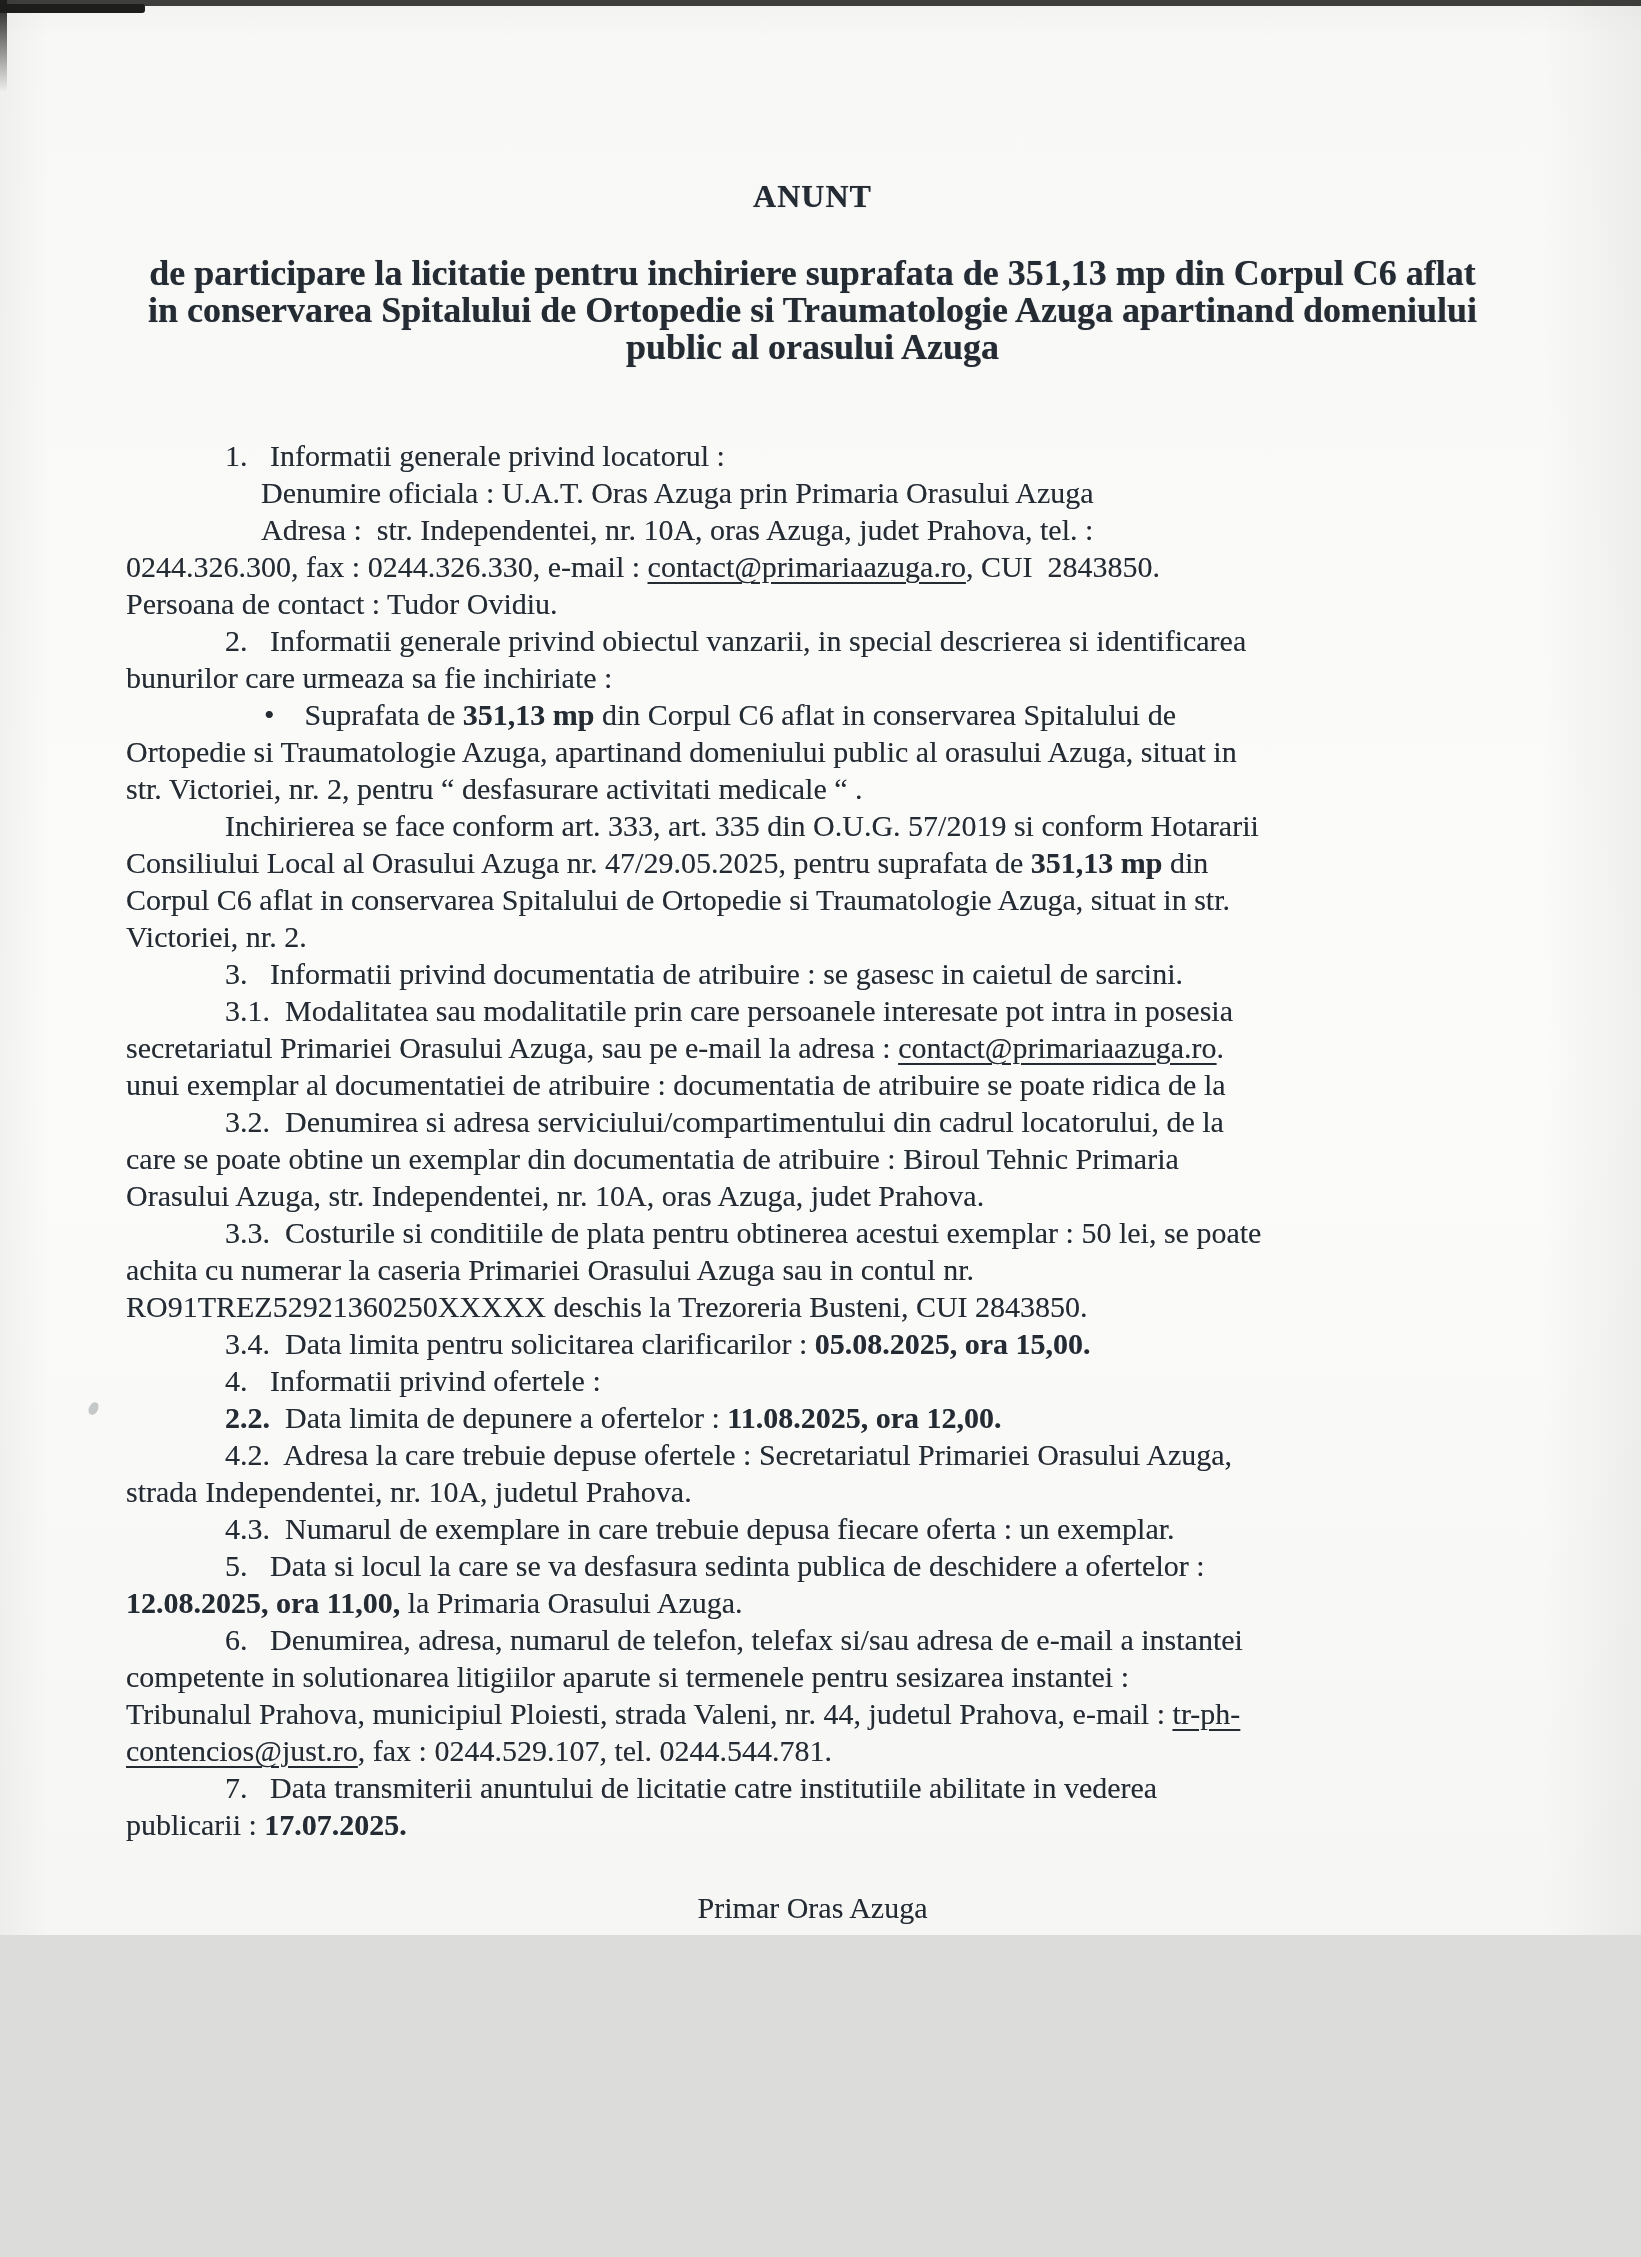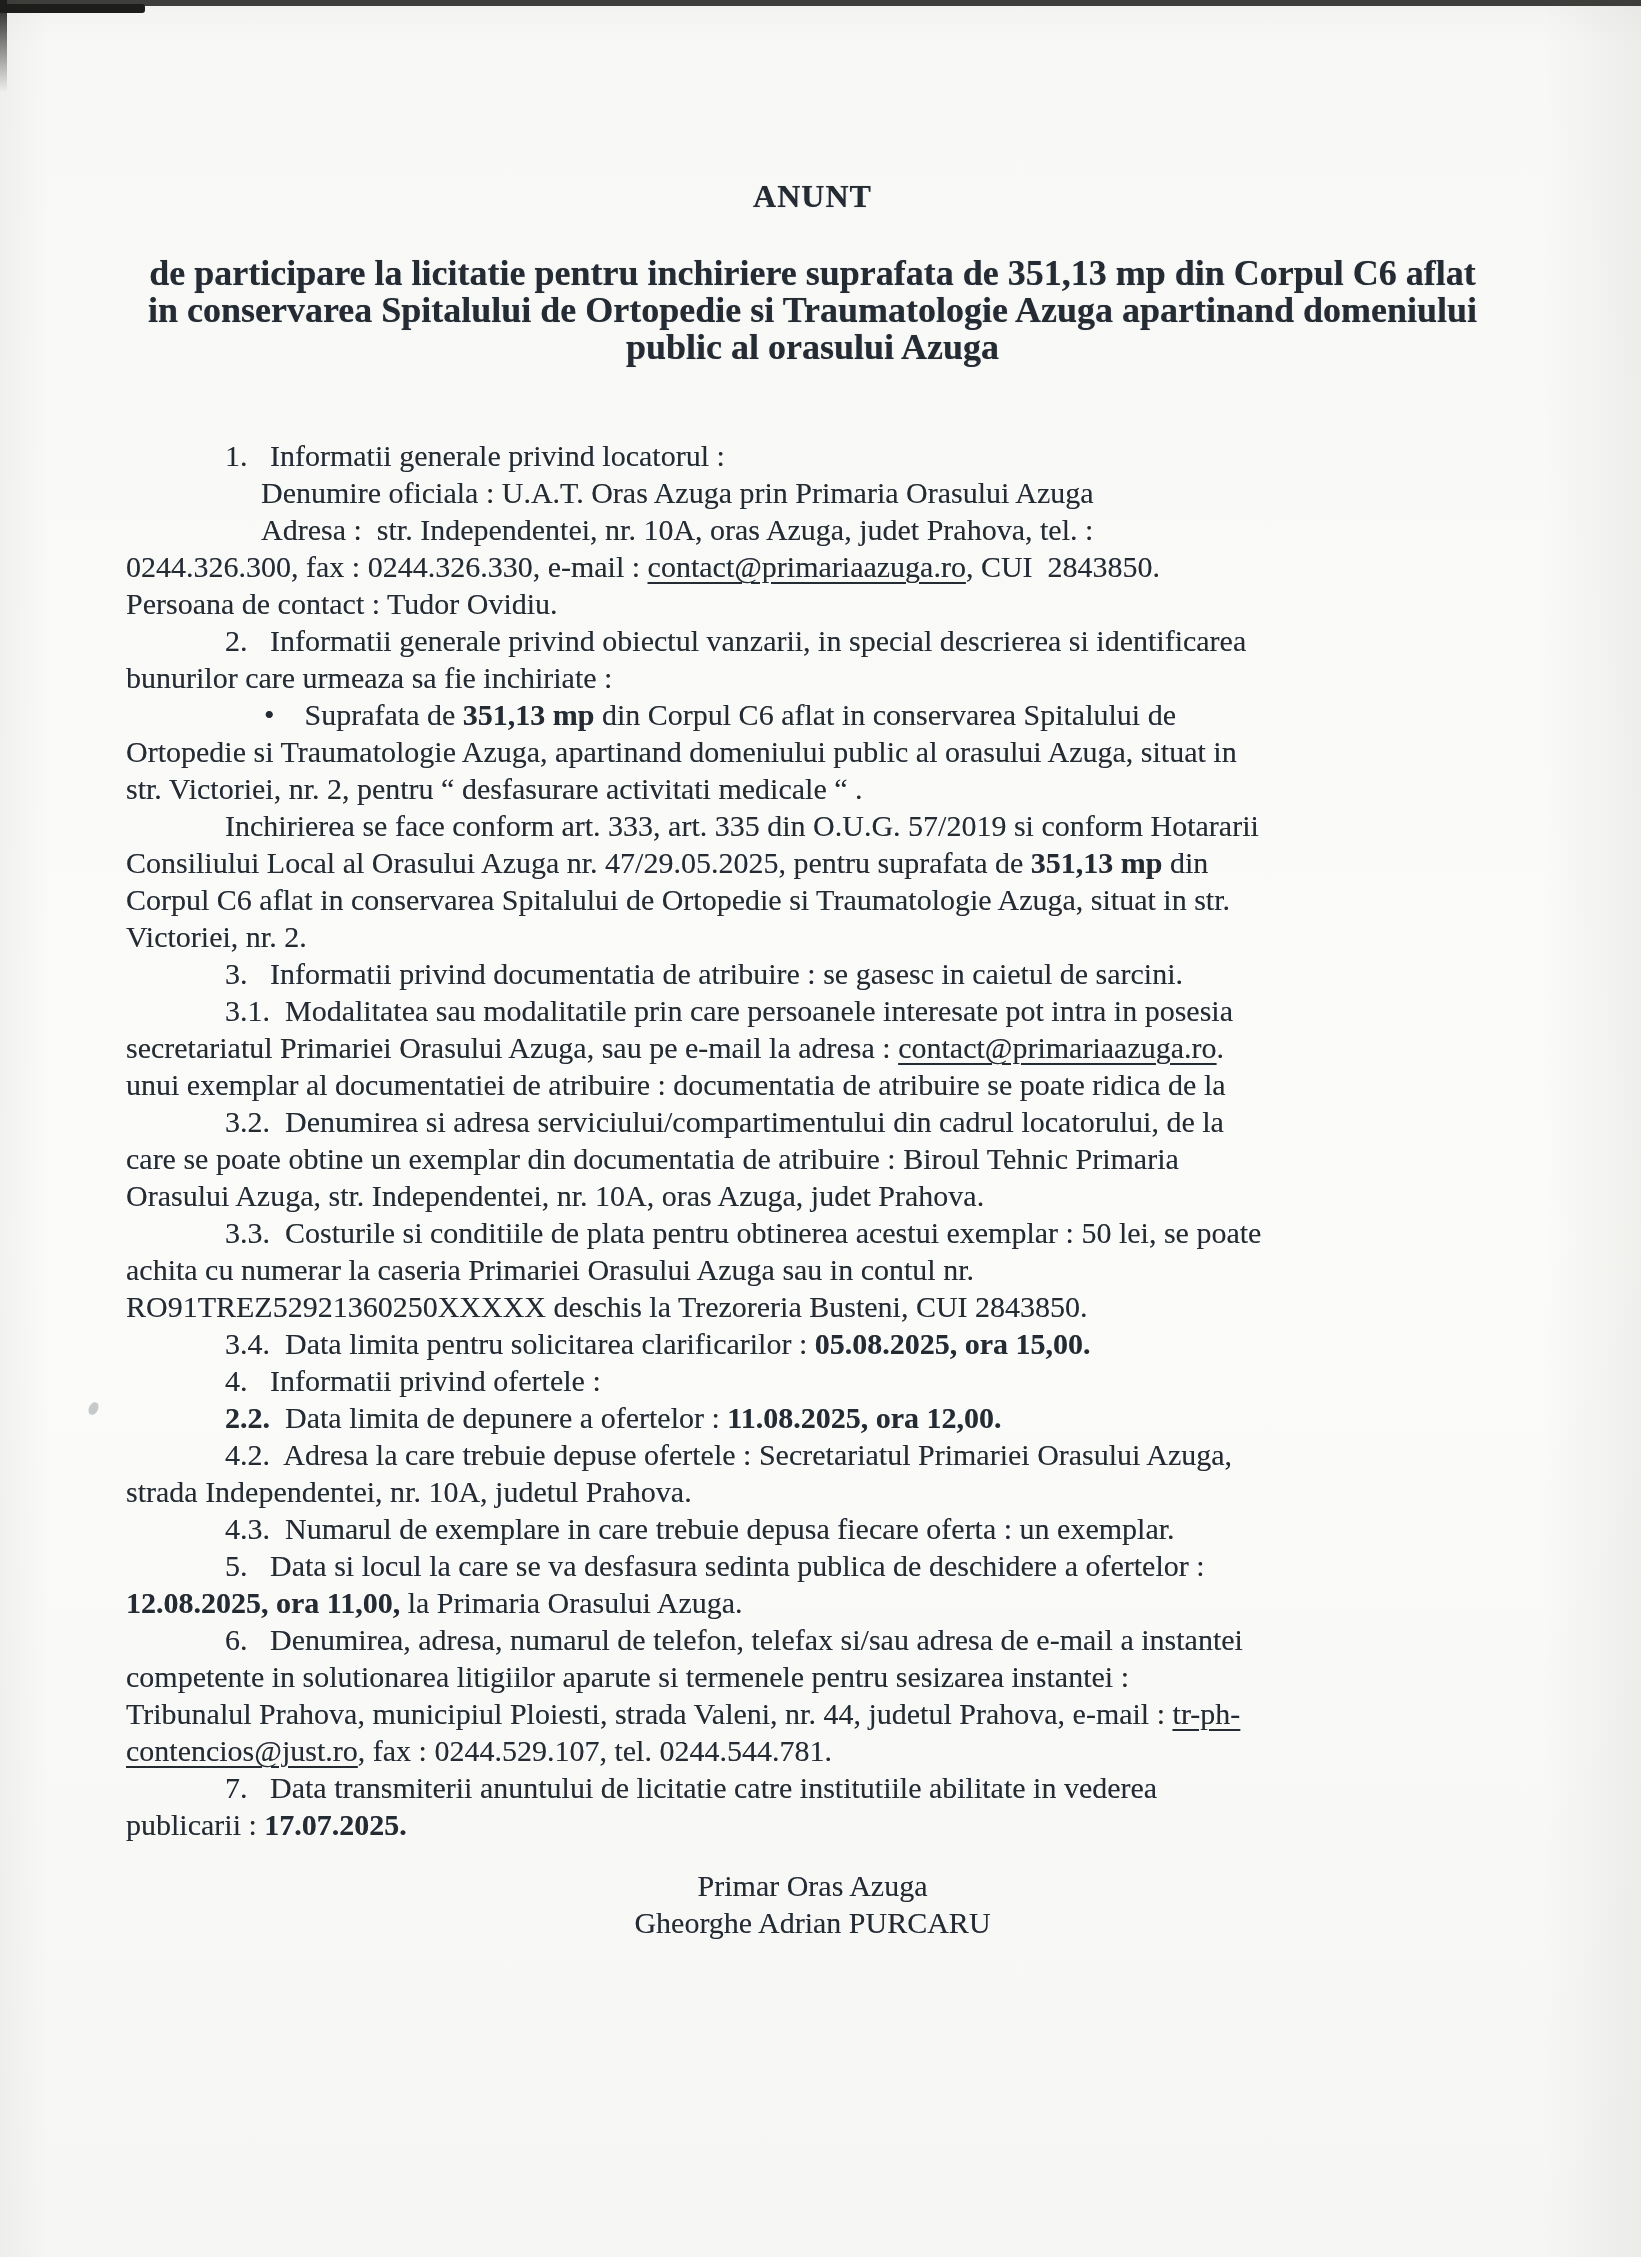--- a/index.html
+++ b/index.html
@@ -2,21 +2,21 @@
 <html style="--ink: #242b33; --paper: #f8f8f6;"><head>
 <meta charset="utf-8">
 <style>
   :root{
     --ink:#242b33;
     --paper:#f8f8f6;
   }
   html,body{margin:0;padding:0;background:#dcdcda;}
   .page{
     position:relative;
-    width:1641px;height:2257px;
+    width:1641px;height:1935px;
     margin:0 auto;
     background:
       linear-gradient(90deg, rgba(120,120,115,0.07) 0%, rgba(0,0,0,0) 3%, rgba(0,0,0,0) 94%, rgba(120,120,115,0.09) 100%),
       linear-gradient(180deg, #f2f2f0 0%, var(--paper) 2%, #fbfbf9 55%, #f6f6f4 100%);
     overflow:hidden;
     font-family:"Liberation Serif","DejaVu Serif",serif;
     color:var(--ink);
   }
   
   .scan-edge-top{position:absolute;top:0;left:0;width:100%;height:5.8px;background:#2a2a28;opacity:.9;}
@@ -52,21 +52,21 @@
   .line.s{padding-left:135px;}   
   .line.b{padding-left:138px;}   
   .seg-b{font-weight:bold;}
   .seg-u{text-decoration:underline;text-underline-offset:4.8px;text-decoration-thickness:1.9px;}
   .doc-footer{
     text-align:center;
     font-size:30px;
     line-height:37px;
     text-shadow:0 0 0.6px rgba(35,45,65,.4);
   }
-  .sig-role{margin-top:24px;}
+  .sig-role{margin-top:46px;}
   .sig-name{}
 </style>
 </head>
 <body>
 
 <div class="page">
   <div class="scan-edge-top"></div>
   <div class="scan-edge-corner"></div>
   <div class="scan-edge-left"></div>
   <div class="scan-speck"></div>

